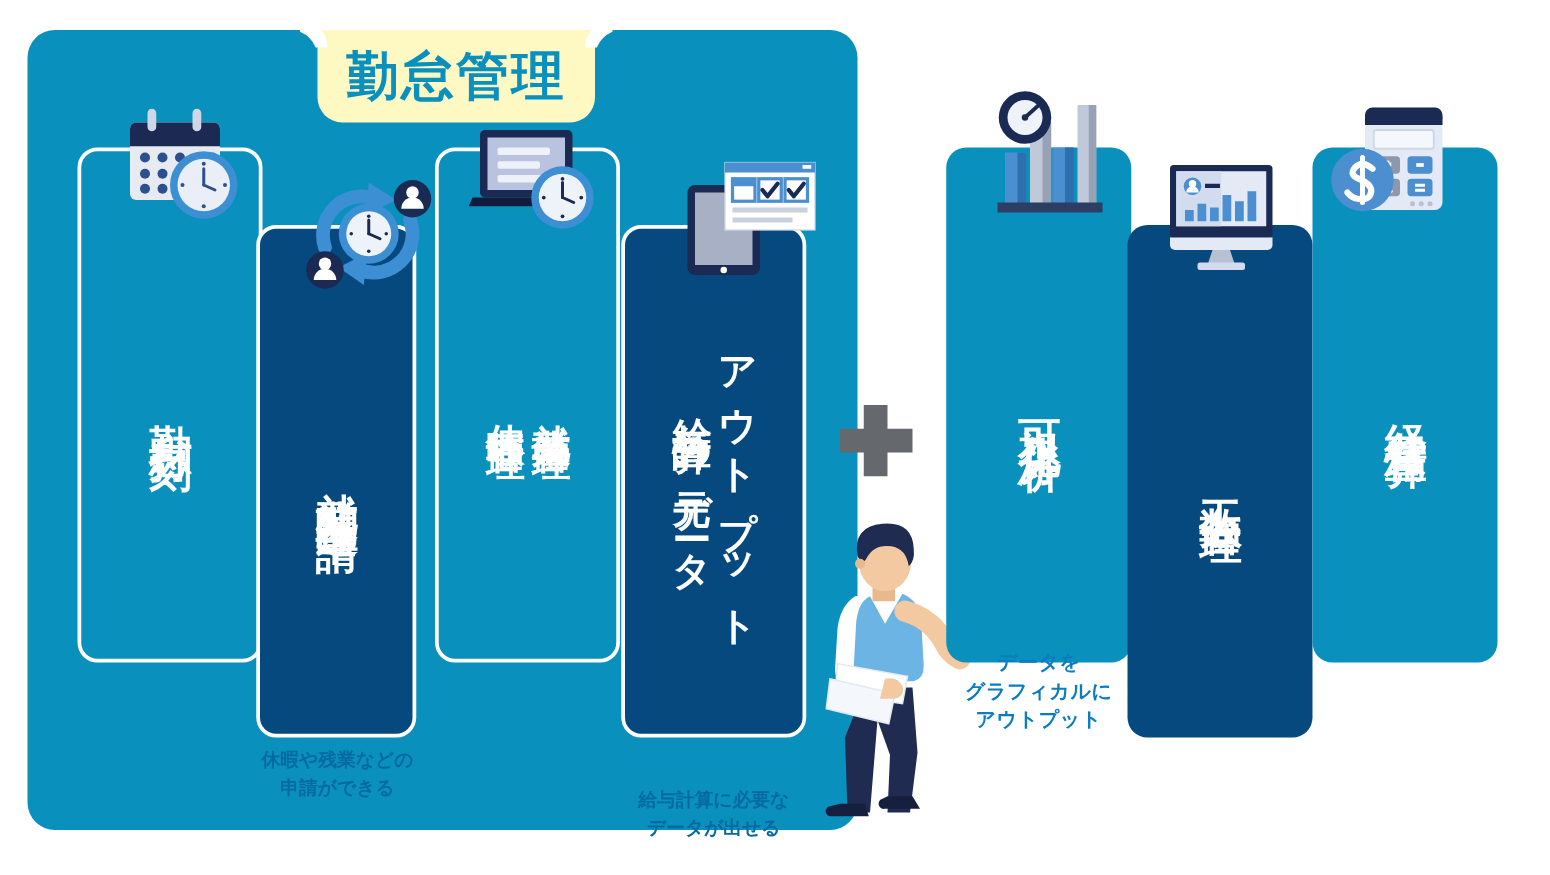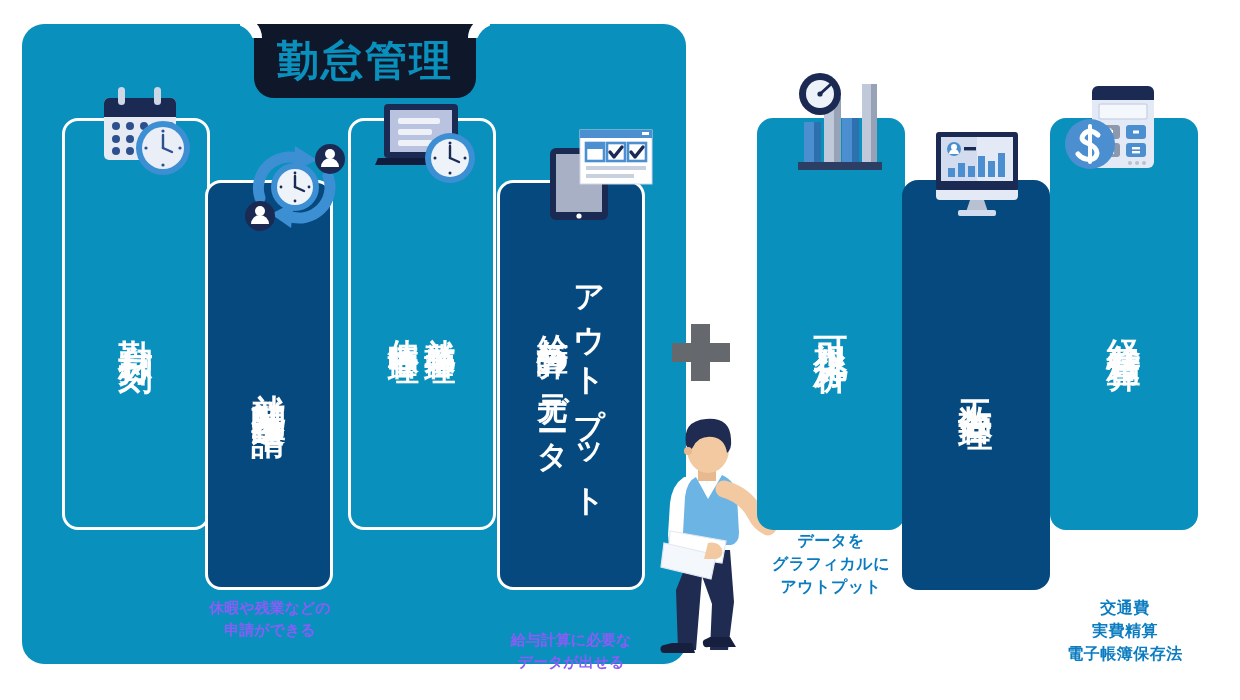--- a/index.html
+++ b/index.html
@@ -13,21 +13,21 @@
   .stage{position:absolute;left:0;top:0;width:1240px;height:700px;}
 
   
   .panel-left{
     position:absolute;left:22px;top:24px;width:664px;height:640px;
     background:#0a90bd;border-radius:22px;
   }
   
   .title-notch{
     position:absolute;left:254px;top:24px;width:222px;height:74px;
-    background:#0f172a;border-radius:0 0 20px 20px;
+    background:#fef9c3;border-radius:0 0 20px 20px;
     display:flex;align-items:center;justify-content:center;
   }
   .title-notch:before,.title-notch:after{
     content:"";position:absolute;top:0;width:22px;height:22px;
     background:transparent;
   }
   .title-notch:before{left:-22px;border-top-right-radius:22px;box-shadow:8px -8px 0 0 #ffffff;}
   .title-notch:after{right:-22px;border-top-left-radius:22px;box-shadow:-8px -8px 0 0 #ffffff;}
   .title-text{
     font-size:42px;font-weight:bold;color:#0a90bd;letter-spacing:2px;
@@ -50,21 +50,21 @@
   .vlabel{
     writing-mode:vertical-rl;text-orientation:upright;
     color:#ffffff;font-weight:bold;font-size:34px;
     letter-spacing:6px;line-height:1.18;
     text-align:center;white-space:nowrap;
   }
   .vlabel.small{ font-size:31px;letter-spacing:5px; }
 
   .caption{
     position:absolute;text-align:center;font-weight:bold;
-    font-size:15px;line-height:1.45;color:#8b5cf6;white-space:pre-line;
+    font-size:15px;line-height:1.45;color:#0369a1;white-space:pre-line;
   }
   .caption.bright{ color:#0b7cc0; font-size:16px; letter-spacing:0.5px;}
 
   
   .plus{position:absolute;color:#5f6468;font-weight:bold;}
   .plus .bar-h{position:absolute;background:#65696d;}
   .plus .bar-v{position:absolute;background:#65696d;}
 
   .icon-wrap{position:absolute;}
 </style>
@@ -248,21 +248,21 @@
 
       <path d="M36 30 q-4 -24 20 -26 q24 -2 25 20 q1 10 -4 14 q-2 -14 -14 -16 q-14 -2 -20 10 q-3 6 -7 -2 z" fill="#1f2b50"></path>
 
       <circle cx="38" cy="36" r="4" fill="#e8b98f"></circle>
     </svg>
   </div>
 
   <div class="card card-solid" style="left:757px;top:118px;width:148px;height:412px;">
     <span class="vlabel">可視化分析</span>
   </div>
-  <div class="caption bright" style="left:756px;top:529px;width:150px;">データを
+  <div class="caption bright" style="left:756px;top:518px;width:150px;">データを
 グラフィカルに
 アウトプット</div>
 
   <div class="icon-wrap" style="left:786px;top:72px;width:104px;height:100px;">
     <svg width="104" height="100" viewBox="0 0 104 100">
       <rect x="18" y="50" width="16" height="44" fill="#4b8fd1"></rect>
       <rect x="28" y="50" width="7" height="44" fill="#2e6fae"></rect>
       <rect x="38" y="26" width="16" height="68" fill="#c0c9d9"></rect>
       <rect x="48" y="26" width="7" height="68" fill="#97a2b7"></rect>
       <rect x="56" y="46" width="16" height="48" fill="#4b8fd1"></rect>
@@ -300,23 +300,20 @@
       </g>
       <path d="M6 62 h82 v6 a4 4 0 0 1 -4 4 H10 a4 4 0 0 1 -4 -4 z" fill="#e3eaf6"></path>
       <path d="M40 72 h14 l4 12 H36 z" fill="#b8c1d2"></path>
       <rect x="28" y="82" width="38" height="6" rx="2" fill="#d2dcee"></rect>
     </svg>
   </div>
 
   <div class="card card-solid" style="left:1050px;top:118px;width:148px;height:412px;">
     <span class="vlabel">経費精算</span>
   </div>
-  <div class="caption bright" style="left:1040px;top:596px;width:170px;">交通費
-実費精算
-電子帳簿保存法</div>
 
   <div class="icon-wrap" style="left:1062px;top:82px;width:110px;height:100px;">
     <svg width="110" height="100" viewBox="0 0 110 100">
       <rect x="30" y="4" width="62" height="82" rx="6" fill="#e3eaf6"></rect>
       <rect x="30" y="4" width="62" height="14" rx="6" fill="#1b2a52"></rect>
       <rect x="30" y="12" width="62" height="6" fill="#1b2a52"></rect>
       <rect x="37" y="22" width="48" height="15" rx="2" fill="#f4f7fc" stroke="#cdd6e6" stroke-width="1.5"></rect>
       <g>
         <rect x="38" y="43" width="20" height="14" rx="3" fill="#8e98ad"></rect>
         <rect x="45" y="48" width="6" height="3" fill="#ffffff"></rect>

